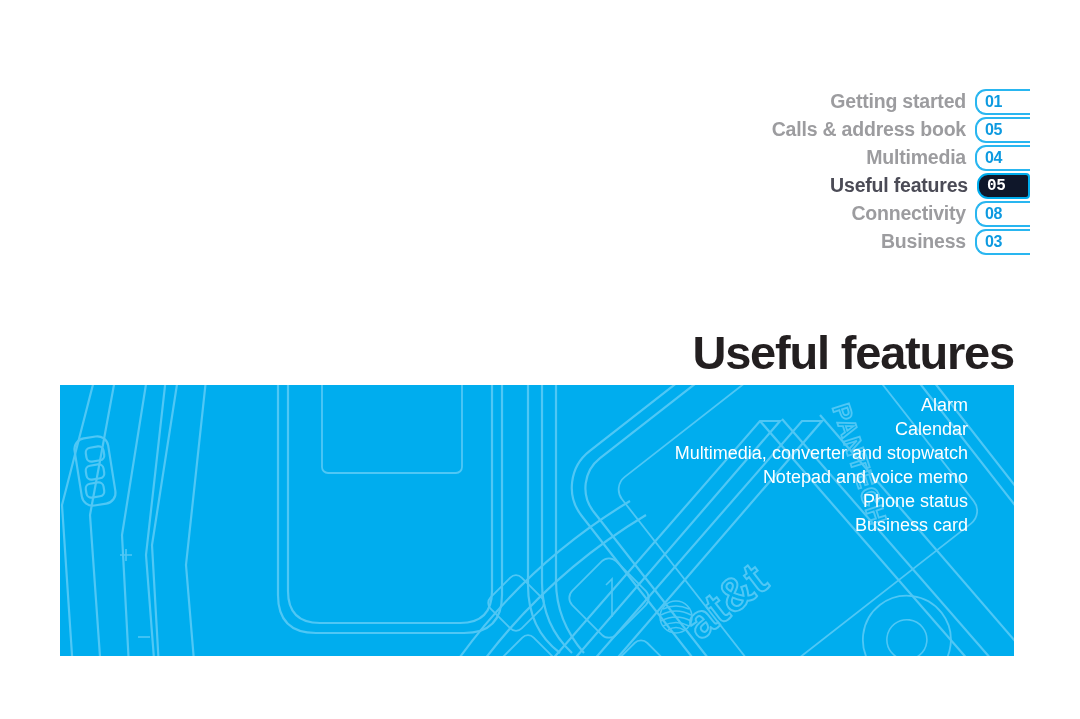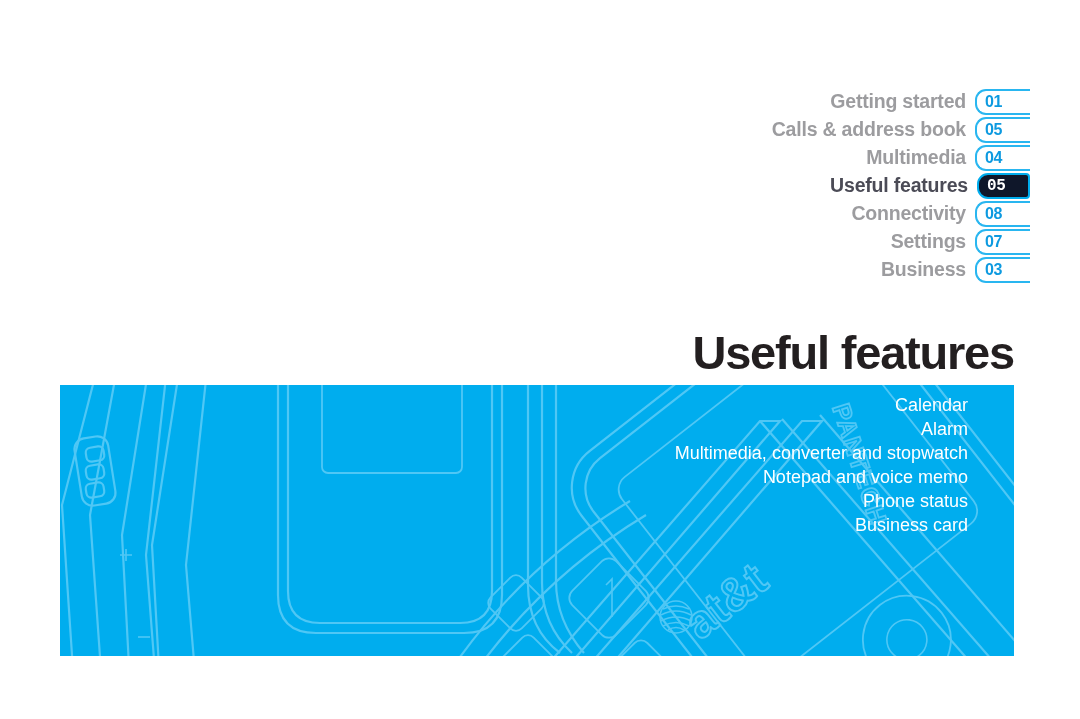--- a/index.html
+++ b/index.html
@@ -158,26 +158,20 @@
         <span class="num">05</span>
       </div>
     </div>
     <div class="chapter-row">
       <div class="chapter-label">Connectivity</div>
       <div class="chapter-tab">
         <span class="num">08</span>
       </div>
     </div>
     <div class="chapter-row">
-      <div class="chapter-label">Settings</div>
-      <div class="chapter-tab">
-        <span class="num">07</span>
-      </div>
-    </div>
-    <div class="chapter-row">
       <div class="chapter-label">Business</div>
       <div class="chapter-tab">
         <span class="num">03</span>
       </div>
     </div>
   </div>
 
 <div id="section-title">Useful features</div>
 
 <div id="hero-banner">
@@ -257,20 +251,20 @@
     <g clip-path="url(#heroClip)">
       <text x="640" y="256" transform="rotate(-38 640 256)" font-family="Liberation Sans, sans-serif" font-size="46" font-weight="bold" fill="none" stroke="#4fc7f5" stroke-width="2">at&amp;t</text>
     </g>
 
     <g clip-path="url(#heroClip)">
       <text x="772" y="22" transform="rotate(72 772 22)" font-family="Liberation Sans, sans-serif" font-size="25" font-weight="bold" letter-spacing="1" fill="none" stroke="#4fc7f5" stroke-width="1.8">PANTECH</text>
     </g>
   </svg>
 
   <div id="hero-subtitles">
+      <div class="subtitle-item">Alarm</div>
       <div class="subtitle-item">Calendar</div>
-      <div class="subtitle-item">Alarm</div>
       <div class="subtitle-item">Multimedia, converter and stopwatch</div>
       <div class="subtitle-item">Notepad and voice memo</div>
       <div class="subtitle-item">Phone status</div>
       <div class="subtitle-item">Business card</div>
     </div>
 </div>
 
 </body></html>

